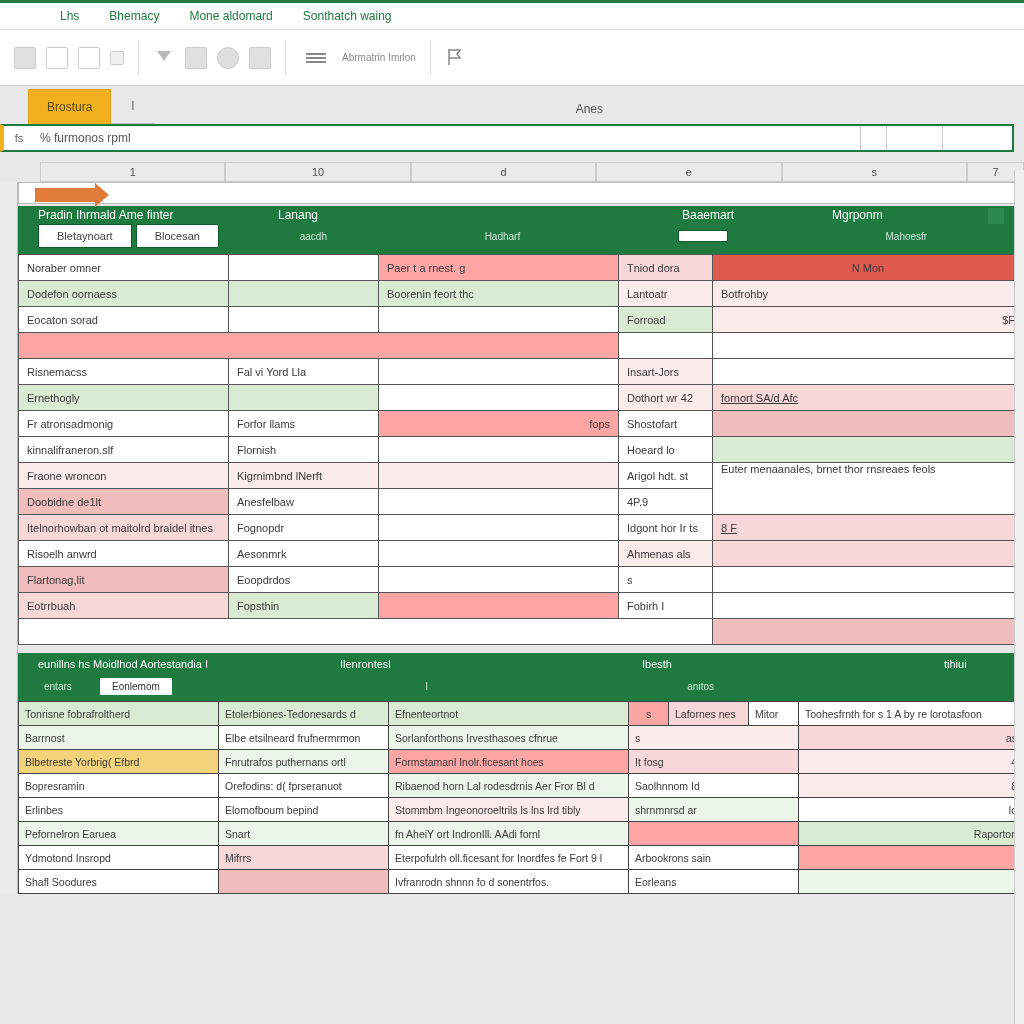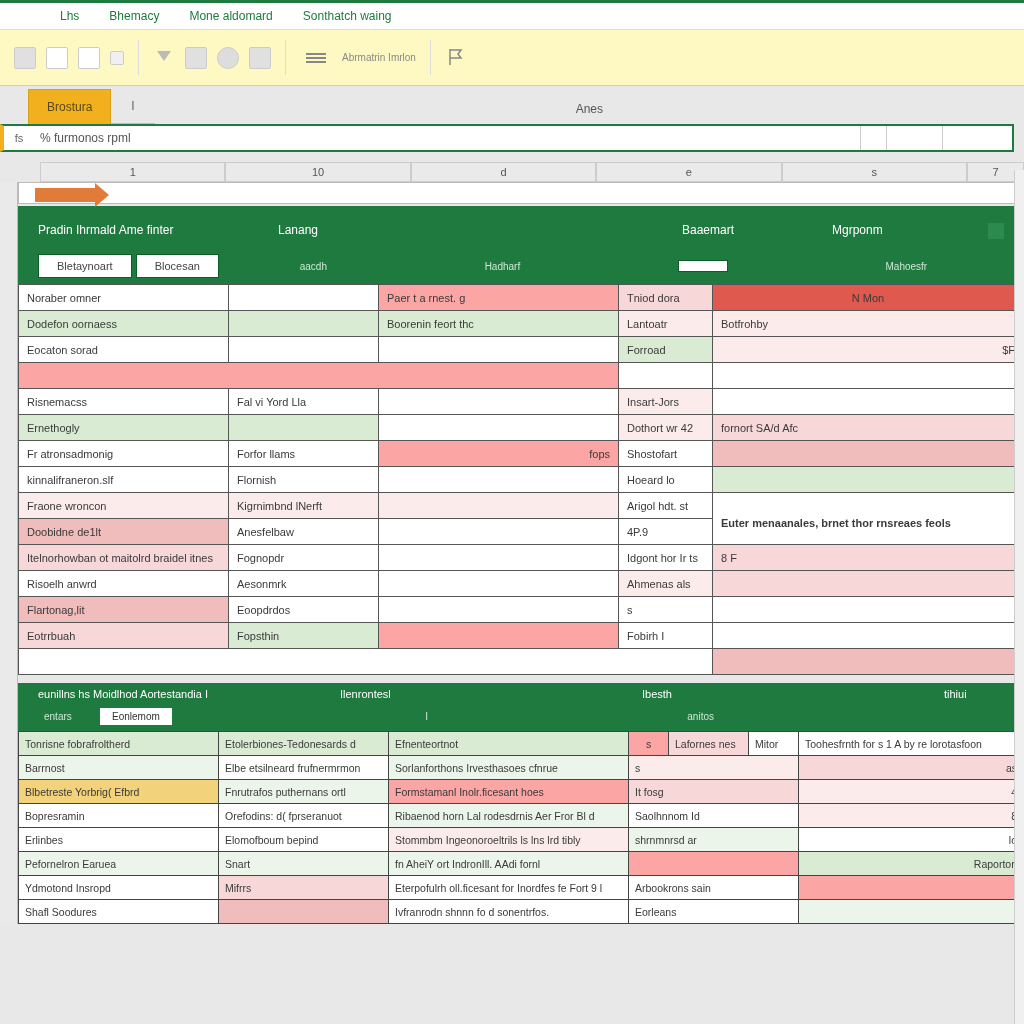--- a/index.html
+++ b/index.html
@@ -1,20 +1,20 @@
 <!DOCTYPE html>
 <html><head>
 <meta charset="utf-8">
 <style>
   * { box-sizing: border-box; margin: 0; padding: 0; font-family: -apple-system, "Segoe UI", Arial, sans-serif; }
   body { background: #e8e8e8; width: 1024px; height: 1024px; overflow: hidden; font-size: 11px; color: #333; }
   .topbar { height: 3px; background: #1e7a3e; }
   .menubar { display: flex; gap: 30px; padding: 6px 60px; background: #fff; border-bottom: 1px solid #ddd; font-size: 12px; }
   .menubar span { color: #1e7a3e; cursor: pointer; }
-  .ribbon { display: flex; gap: 14px; padding: 10px 14px; background: #fef9c3; border-bottom: 1px solid #ccc; height: 56px; align-items: center; text-align: center; }
+  .ribbon { display: flex; gap: 14px; padding: 10px 14px; background: #ffffff; border-bottom: 1px solid #ccc; height: 56px; align-items: center; }
   .ribbon-group { display: flex; gap: 10px; align-items: center; border-right: 1px solid #ddd; padding-right: 14px; height: 100%; }
   .ribbon-icon { width: 22px; height: 22px; background: #e0e0e0; border: 1px solid #ccc; border-radius: 2px; }
   .ribbon-label { font-size: 10px; color: #888; }
   .ribbon-btn { display: flex; align-items: center; gap: 6px; padding: 3px 6px; }
   .ribbon-btn .lines { display: flex; flex-direction: column; gap: 2px; }
   .ribbon-btn .lines span { width: 20px; height: 2px; background: #888; display: block; }
 
   .tabrow { display: flex; align-items: flex-end; background: #e8e8e8; height: 38px; padding-left: 14px; }
   .goldtab { background: #f2b01e; padding: 10px 18px; font-size: 12px; color: #5a4a1a; border: 1px solid #d9a117; border-bottom: none; }
   .tabrow .spacer { flex: 1; text-align: center; padding-bottom: 8px; font-size: 12px; color: #555; }
@@ -23,21 +23,21 @@
   .formula-row { display: flex; background: #fff; border: 2px solid #1e7a3e; border-left: 4px solid #f2b01e; margin: 0 10px 0 0; height: 28px; align-items: center; }
   .formula-row .fx { width: 30px; text-align: center; color: #666; font-size: 11px; }
   .formula-row .fbox { flex: 1; padding: 0 6px; color: #555; font-size: 12px; }
   .formula-row .end { display: flex; }
   .formula-row .end div { width: 26px; height: 24px; border-left: 1px solid #ccc; }
 
   .col-headers { display: flex; margin-top: 10px; padding-left: 20px; gap: 0; }
   .col-headers div { flex: 1; text-align: center; font-size: 11px; color: #555; border: 1px solid #ccc; background: #eaeaea; padding: 3px 0; }
   .col-headers div:first-child { flex: 0 0 20px; border: none; background: transparent; }
 
-  .green-header { background: #1e7a3e; color: #fff; display: flex; padding: 15px 20px; font-size: 12px; font-weight: 500; border-top: 2px solid #1e7a3e; }
+  .green-header { background: #1e7a3e; color: #fff; display: flex; padding: 0 20px; font-size: 12px; font-weight: 500; border-top: 2px solid #1e7a3e; }
   .green-header .h1 { flex: 0 0 240px; }
   .green-header .h2 { flex: 0 0 120px; }
   .green-header .hmid { flex: 1; }
   .green-header .h3, .green-header .h4 { flex: 0 0 150px; }
 
   .subtabs { display: flex; gap: 4px; background: #1e7a3e; padding: 0 20px 6px; }
   .subtabs div { background: #fff; padding: 5px 18px; font-size: 11px; color: #444; border: 1px solid #0d5c29; }
   .subtabs .filler { flex: 1; background: transparent; border: none; display:flex; align-items:center; gap:40px; justify-content: space-around; }
   .subtabs .filler span { color: #cfe6d6; font-size: 10px; }
   .subtabs .box { background:#fff; width:50px; }
@@ -52,21 +52,21 @@
 
   .lg { background: #fca5a5; }
   .mg { background: #d9ecd3; }
   .vlg { background: #ecf5e9; }
   .pk { background: #f1bcbc; }
   .lpk { background: #f7d7d7; }
   .vlpk{ background: #fbeceb; }
   .red { background: #e0594f; color: #fff; text-align:center; }
   .gold { background: #f2d27a; }
   .wh { background: #fff; }
-  .txt-red { color: #b33a34; }
+  .txt-red { color: #b33a34; text-decoration: underline; }
 
   .arrow { position: relative; }
   .arrow::before { content:''; position:absolute; left:-4px; top:2px; width:60px; height:14px; background:#e07b3a; }
   .arrow::after { content:''; position:absolute; left:56px; top:-3px; border-left:14px solid #e07b3a; border-top:12px solid transparent; border-bottom:12px solid transparent; }
 
   .section2-head { background:#1e7a3e; color:#fff; padding:5px 20px; font-size:11px; display:flex; }
   .section2-head span { flex:1; }
   .section2-sub { display:flex; background:#1e7a3e; padding: 3px 20px 6px; gap:2px; font-size:10px; color:#cfe6d6; }
   .section2-sub .box { background:#fff; padding:3px 12px; color:#333; }
   .section2-sub .seg { flex:1; padding:3px 6px; }
@@ -234,21 +234,21 @@
         <td class="c-b wh">Flornish</td>
         <td class="c-c wh"></td>
         <td class="c-d wh">Hoeard lo</td>
         <td class="c-e mg"></td>
       </tr>
       <tr>
         <td class="c-label vlpk">Fraone wroncon</td>
         <td class="c-b vlpk">Kigrnimbnd lNerft</td>
         <td class="c-c vlpk"></td>
         <td class="c-d wh">Arigol hdt.   st</td>
-        <td class="c-e wh" rowspan="2" style="vertical-align:top;padding-top:24px;font-weight:bold;">Euter menaanales, brnet thor rnsreaes feols</td>
+        <td class="c-e wh" rowspan="2" style="vertical-align:top;padding-top:0;">Euter menaanales, brnet thor rnsreaes feols</td>
       </tr>
       <tr>
         <td class="c-label pk">Doobidne de1lt</td>
         <td class="c-b wh">Anesfelbaw</td>
         <td class="c-c wh"></td>
         <td class="c-d wh">4P.9</td>
       </tr>
       <tr>
         <td class="c-label lpk">Itelnorhowban ot maitolrd braidel itnes</td>
         <td class="c-b wh">Fognopdr</td>

